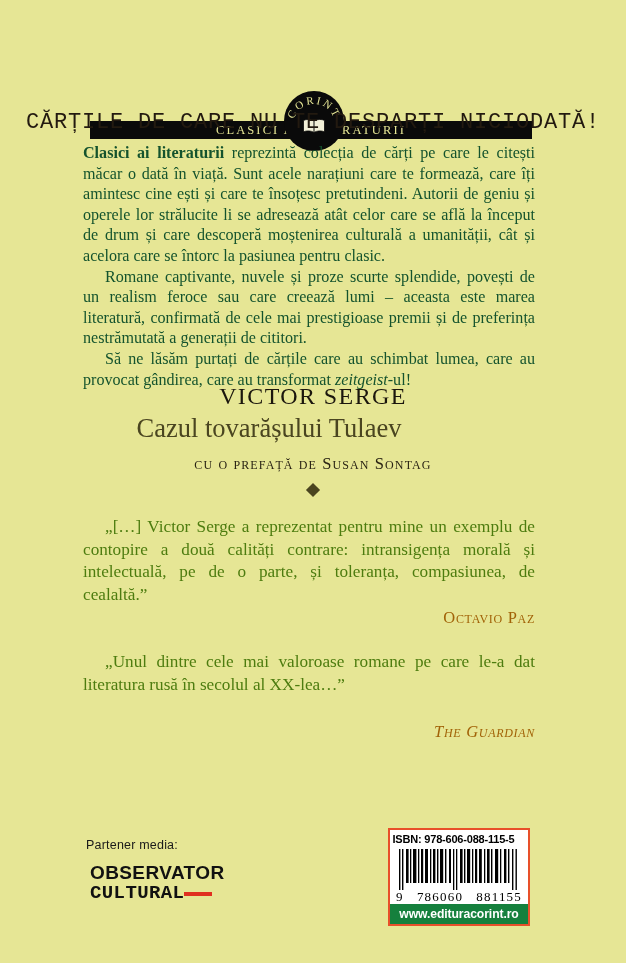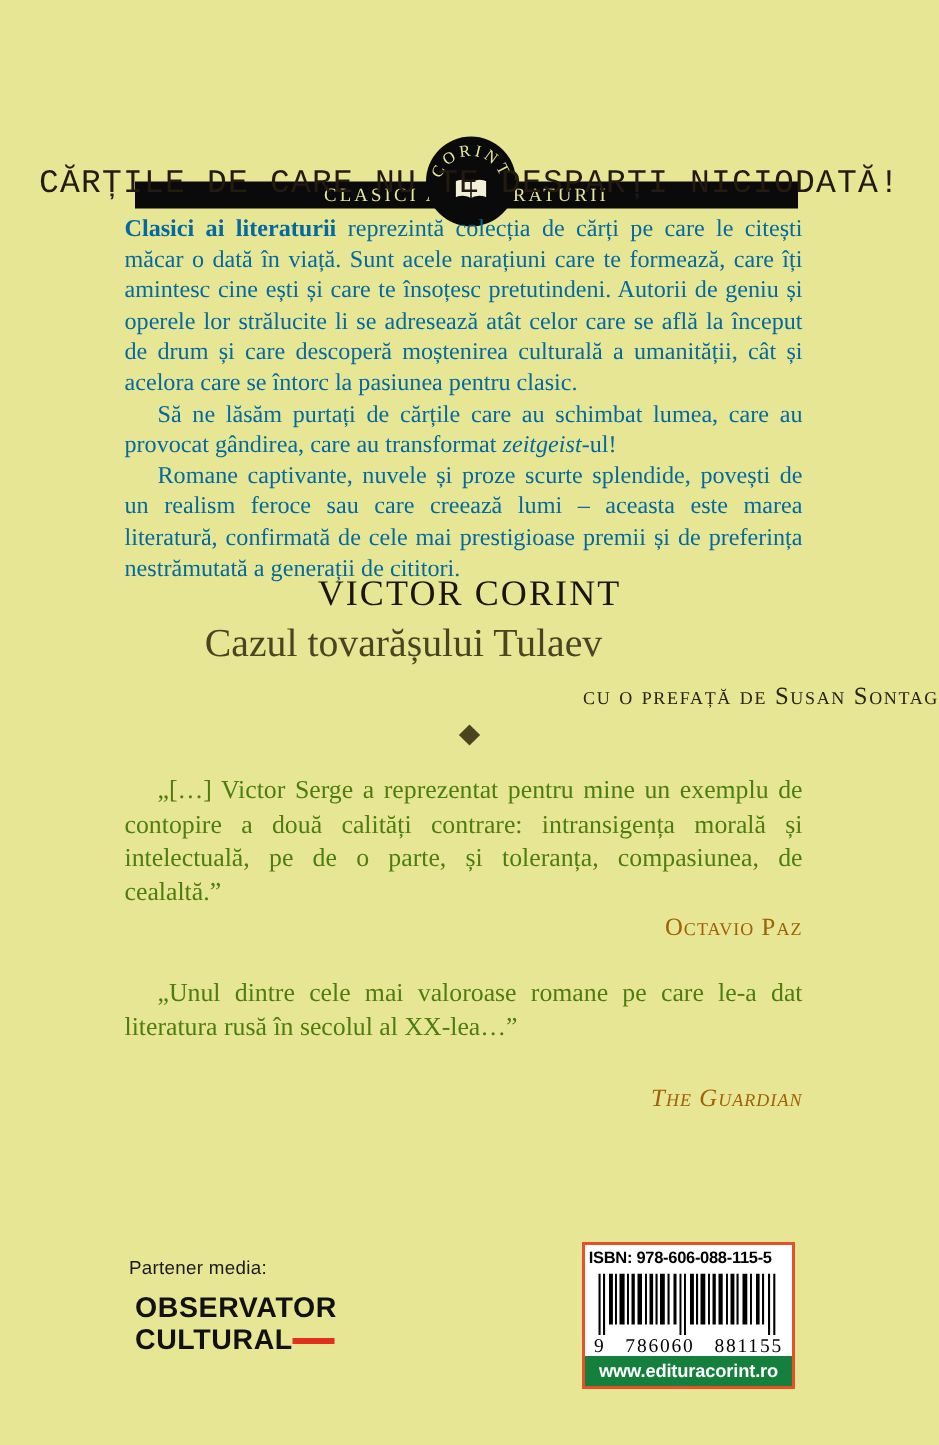--- a/index.html
+++ b/index.html
@@ -91,21 +91,21 @@
     color: #231a10;
     white-space: nowrap;
   }
 
   
   .intro {
     position: absolute;
     left: 83px;
     top: 143px;
     width: 452px;
-    color: #0369a1;
+    color: #14532d;
     font-family: "Liberation Serif", serif;
     font-size: 16.1px;
     line-height: 20.6px;
     text-align: justify;
   }
   .intro p {
     margin: 0;
     text-indent: 22px;
   }
   .intro p.first {
@@ -138,21 +138,21 @@
     text-align: center;
     font-family: "Liberation Serif", serif;
     font-size: 26.5px;
     color: #4a4520;
   }
   .preface {
     position: absolute;
     left: 0;
     top: 454px;
     width: 626px;
-    text-align: right;
+    text-align: center;
     font-family: "Liberation Serif", serif;
     font-size: 16.5px;
     font-variant: small-caps;
     letter-spacing: 1.1px;
     color: #2a2414;
   }
   .ornament {
     position: absolute;
     left: 50%;
     top: 485px;
@@ -210,20 +210,21 @@
     font-weight: bold;
     font-size: 19px;
     line-height: 21px;
     letter-spacing: 0.4px;
     color: #111111;
   }
   .partner-logo .line2 {
     display: flex;
     align-items: center;
     gap: 0;
+    font-family: Liberation Mono, monospace;
   }
   .partner-dash {
     display: inline-block;
     width: 28px;
     height: 4px;
     background: #e03020;
   }
 
   
   .isbn-box {
@@ -304,25 +305,25 @@
         <path d="M12 3 C9 1, 4 1, 1.5 2.5 L1.5 14 C4 12.5, 9 12.5, 12 14.5 C15 12.5, 20 12.5, 22.5 14 L22.5 2.5 C20 1, 15 1, 12 3 Z" fill="#f2f0d8" stroke="#0a0a0a" stroke-width="0.8"></path>
         <path d="M12 3.2 L12 14.4" stroke="#0a0a0a" stroke-width="1"></path>
       </svg>
     </div>
   </div>
 
   <div class="headline">CĂRȚILE DE CARE NU TE DESPARȚI NICIODATĂ!</div>
 
   <div class="intro">
     <p class="first"><b>Clasici ai literaturii</b><span> reprezintă colecția de cărți pe care le citești măcar o dată în viață. Sunt acele narațiuni care te formează, care îți amintesc cine ești și care te însoțesc pretutindeni. Autorii de geniu și operele lor strălucite li se adresează atât celor care se află la început de drum și care descoperă moștenirea culturală a umanității, cât și acelora care se întorc la pasiunea pentru clasic.</span></p>
+    <p>Romane captivante, nuvele și proze scurte splendide, povești de un realism feroce sau care creează lumi – aceasta este marea literatură, confirmată de cele mai prestigioase premii și de preferința nestrămutată a generații de cititori.</p>
     <p><span>Să ne lăsăm purtați de cărțile care au schimbat lumea, care au provocat gândirea, care au transformat </span><i>zeitgeist</i><span>-ul!</span></p>
-    <p>Romane captivante, nuvele și proze scurte splendide, povești de un realism feroce sau care creează lumi – aceasta este marea literatură, confirmată de cele mai prestigioase premii și de preferința nestrămutată a generații de cititori.</p>
-  </div>
-
-  <div class="author">VICTOR CORINT</div>
+  </div>
+
+  <div class="author">VICTOR SERGE</div>
   <div class="book-title">Cazul tovarășului Tulaev</div>
   <div class="preface">cu o prefață de Susan Sontag</div>
   <div class="ornament"></div>
 
   <div class="quote q1">
     <p>„[…] Victor Serge a reprezentat pentru mine un exemplu de contopire a două calități contrare: intransigența morală și intelectuală, pe de o parte, și toleranța, compasiunea, de cealaltă.”</p>
   </div>
   <div class="attrib a1">Octavio Paz</div>
 
   <div class="quote q2">

